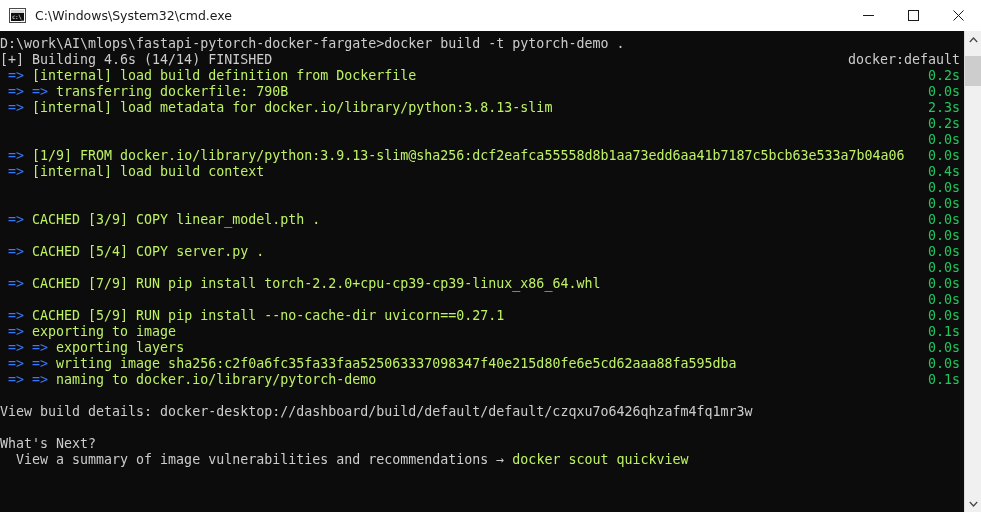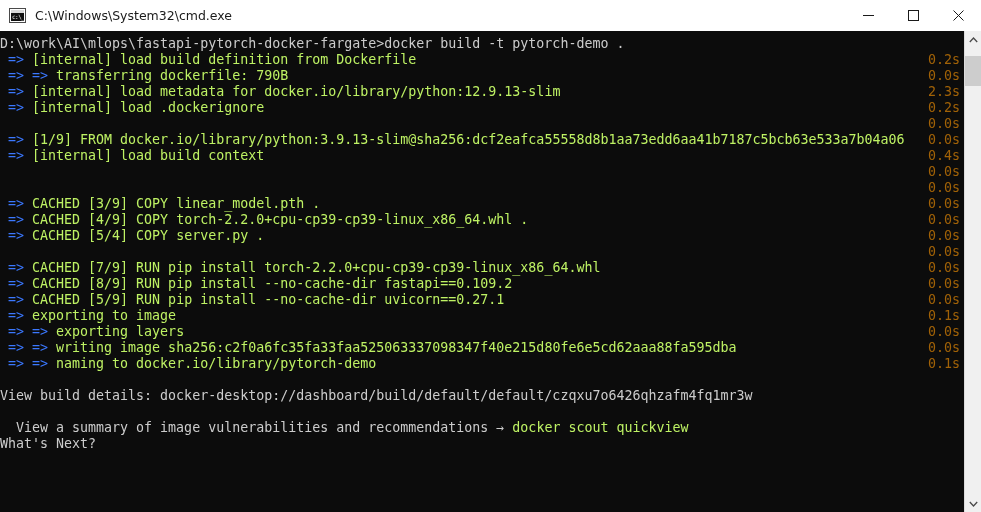--- a/index.html
+++ b/index.html
@@ -117,21 +117,21 @@
   }
   .line .main { }
   .line .timing {
     position: absolute;
     right: 4px;
     top: 0;
   }
   .c-white  { color: #cccccc; }
   .c-arrow  { color: #3b78ff; }
   .c-blue   { color: #bef264; }
-  .c-time   { color: #a16207; }
+  .c-time   { color: #22c55e; }
 
   
   #scrollbar {
     width: 17px;
     min-width: 17px;
     background: #f0f0f0;
     border-left: 1px solid #dcdcdc;
     box-sizing: border-box;
     display: flex;
     flex-direction: column;
@@ -188,45 +188,46 @@
           <line x1="0.5" y1="0.5" x2="10.5" y2="10.5" stroke="#1a1a1a" stroke-width="1"></line>
           <line x1="10.5" y1="0.5" x2="0.5" y2="10.5" stroke="#1a1a1a" stroke-width="1"></line>
         </svg>
       </div>
     </div>
   </div>
 
   <div id="console-area">
     <div id="console-text">
         <div class="line"><span class="main"><span class="c-white">D:\work\AI\mlops\fastapi-pytorch-docker-fargate&gt;docker build -t pytorch-demo .</span></span></div>
+        <div class="line"><span class="main"><span class="c-white">[+] Building 4.6s (14/14) FINISHED</span></span><span class="timing c-white">docker:default</span></div>
         <div class="line"><span class="main"><span class="c-arrow"> =&gt; </span><span class="c-blue">[internal] load build definition from Dockerfile</span></span><span class="timing c-time">0.2s</span></div>
         <div class="line"><span class="main"><span class="c-arrow"> =&gt; =&gt; </span><span class="c-blue">transferring dockerfile: 790B</span></span><span class="timing c-time">0.0s</span></div>
-        <div class="line"><span class="main"><span class="c-arrow"> =&gt; </span><span class="c-blue">[internal] load metadata for docker.io/library/python:12.9.13-slim</span></span><span class="timing c-time">2.3s</span></div>
-        <div class="line"><span class="main"><span class="c-arrow"> =&gt; </span><span class="c-blue">[internal] load .dockerignore</span></span><span class="timing c-time">0.2s</span></div>
+        <div class="line"><span class="main"><span class="c-arrow"> =&gt; </span><span class="c-blue">[internal] load metadata for docker.io/library/python:3.8.13-slim</span></span><span class="timing c-time">2.3s</span></div>
+        <div class="line"><span class="timing c-time">0.2s</span></div>
         <div class="line"><span class="timing c-time">0.0s</span></div>
         <div class="line"><span class="main"><span class="c-arrow"> =&gt; </span><span class="c-blue">[1/9] FROM docker.io/library/python:3.9.13-slim@sha256:dcf2eafca55558d8b1aa73edd6aa41b7187c5bcb63e533a7b04a06</span></span><span class="timing c-time">0.0s</span></div>
         <div class="line"><span class="main"><span class="c-arrow"> =&gt; </span><span class="c-blue">[internal] load build context</span></span><span class="timing c-time">0.4s</span></div>
         <div class="line"><span class="timing c-time">0.0s</span></div>
         <div class="line"><span class="timing c-time">0.0s</span></div>
         <div class="line"><span class="main"><span class="c-arrow"> =&gt; </span><span class="c-blue">CACHED [3/9] COPY linear_model.pth .</span></span><span class="timing c-time">0.0s</span></div>
-        <div class="line"><span class="main"><span class="c-arrow"> =&gt; </span><span class="c-blue">CACHED [4/9] COPY torch-2.2.0+cpu-cp39-cp39-linux_x86_64.whl .</span></span><span class="timing c-time">0.0s</span></div>
+        <div class="line"><span class="timing c-time">0.0s</span></div>
         <div class="line"><span class="main"><span class="c-arrow"> =&gt; </span><span class="c-blue">CACHED [5/4] COPY server.py .</span></span><span class="timing c-time">0.0s</span></div>
         <div class="line"><span class="timing c-time">0.0s</span></div>
         <div class="line"><span class="main"><span class="c-arrow"> =&gt; </span><span class="c-blue">CACHED [7/9] RUN pip install torch-2.2.0+cpu-cp39-cp39-linux_x86_64.whl</span></span><span class="timing c-time">0.0s</span></div>
-        <div class="line"><span class="main"><span class="c-arrow"> =&gt; </span><span class="c-blue">CACHED [8/9] RUN pip install --no-cache-dir fastapi==0.109.2</span></span><span class="timing c-time">0.0s</span></div>
+        <div class="line"><span class="timing c-time">0.0s</span></div>
         <div class="line"><span class="main"><span class="c-arrow"> =&gt; </span><span class="c-blue">CACHED [5/9] RUN pip install --no-cache-dir uvicorn==0.27.1</span></span><span class="timing c-time">0.0s</span></div>
         <div class="line"><span class="main"><span class="c-arrow"> =&gt; </span><span class="c-blue">exporting to image</span></span><span class="timing c-time">0.1s</span></div>
         <div class="line"><span class="main"><span class="c-arrow"> =&gt; =&gt; </span><span class="c-blue">exporting layers</span></span><span class="timing c-time">0.0s</span></div>
         <div class="line"><span class="main"><span class="c-arrow"> =&gt; =&gt; </span><span class="c-blue">writing image sha256:c2f0a6fc35fa33faa525063337098347f40e215d80fe6e5cd62aaa88fa595dba</span></span><span class="timing c-time">0.0s</span></div>
         <div class="line"><span class="main"><span class="c-arrow"> =&gt; =&gt; </span><span class="c-blue">naming to docker.io/library/pytorch-demo</span></span><span class="timing c-time">0.1s</span></div>
         <div class="line"><span class="main"><span class="c-white"></span></span></div>
         <div class="line"><span class="main"><span class="c-white">View build details: docker-desktop://dashboard/build/default/default/czqxu7o6426qhzafm4fq1mr3w</span></span></div>
         <div class="line"><span class="main"><span class="c-white"></span></span></div>
+        <div class="line"><span class="main"><span class="c-white">What's Next?</span></span></div>
         <div class="line"><span class="main"><span class="c-white">  View a summary of image vulnerabilities and recommendations → </span><span class="c-blue">docker scout quickview</span></span></div>
-        <div class="line"><span class="main"><span class="c-white">What's Next?</span></span></div>
         <div class="line"><span class="main"><span class="c-white"></span></span></div>
       </div>
 
     <div id="scrollbar">
       <div class="sb-btn">
         <svg width="9" height="6" viewBox="0 0 9 6">
           <polyline points="0.8,5 4.5,1 8.2,5" fill="none" stroke="#4a4a4a" stroke-width="1.3"></polyline>
         </svg>
       </div>
       <div id="sb-track">

